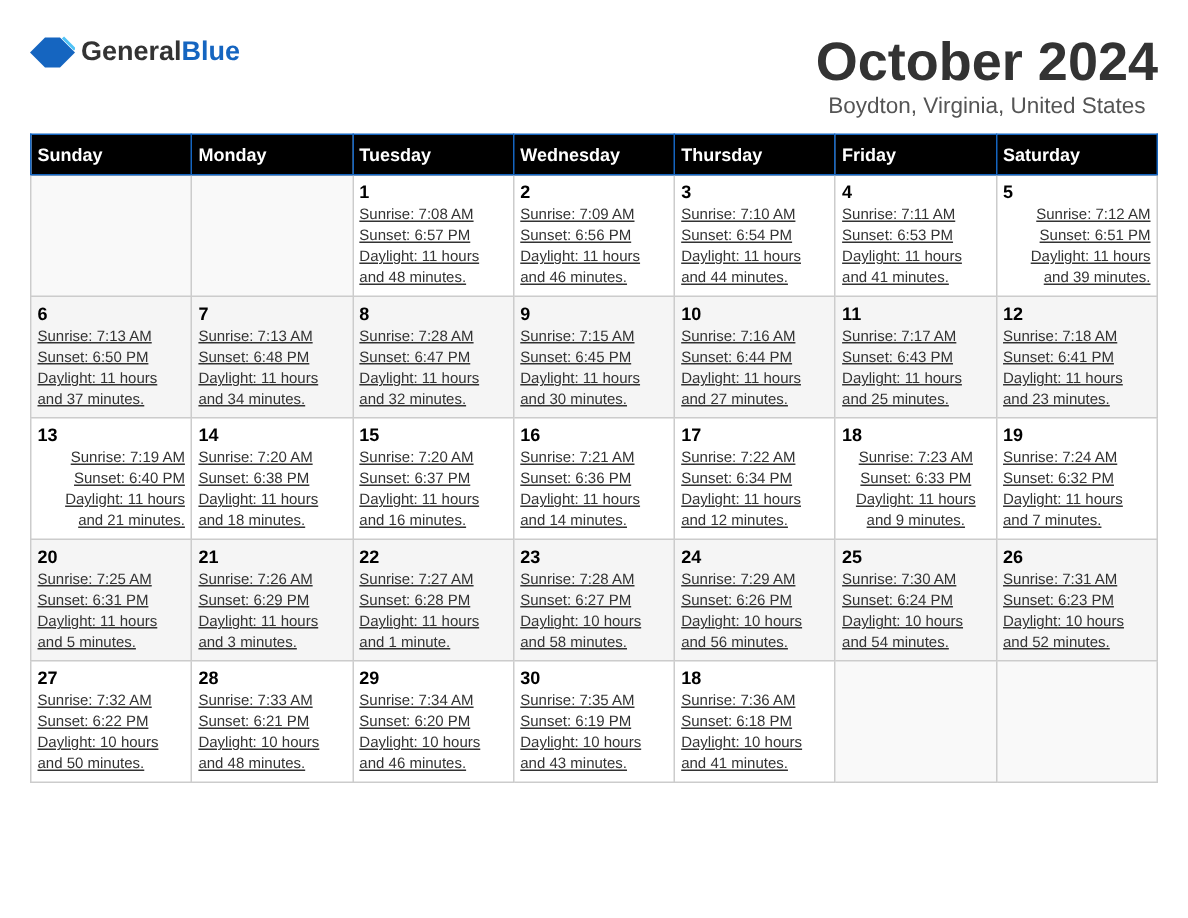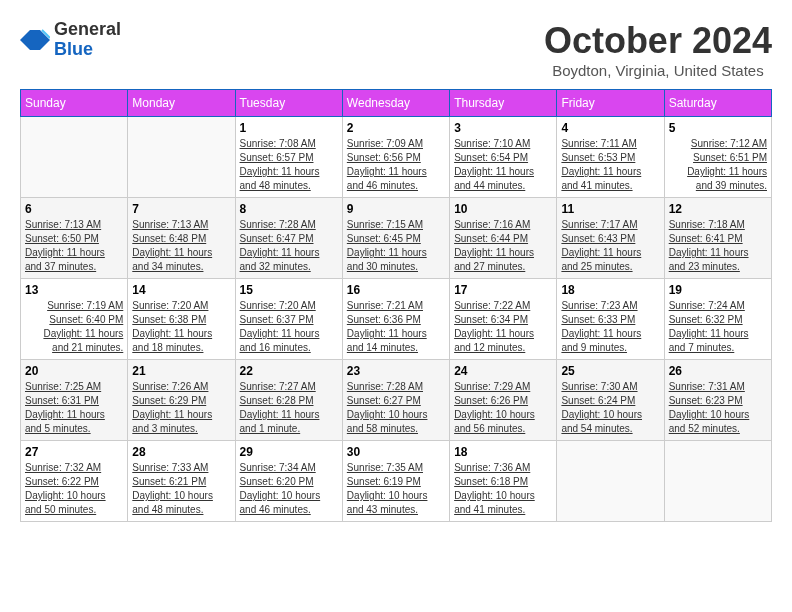--- a/index.html
+++ b/index.html
@@ -15,21 +15,21 @@
       justify-content: space-between;
       align-items: flex-start;
       margin-bottom: 10px;
     }
     .logo {
       display: flex;
       align-items: center;
     }
     .logo-text {
       display: flex;
-      flex-direction: column;
+      flex-direction: row;
       font-size: 18px;
       font-weight: bold;
       line-height: 1.1;
     }
     .logo-general { color: #333; }
     .logo-blue { color: #1565c0; }
     .logo-icon {
       width: 30px;
       height: 30px;
       margin-right: 4px;
@@ -45,26 +45,26 @@
     .location {
       font-size: 15px;
       color: #555;
     }
     table {
       width: 100%;
       border-collapse: collapse;
       font-size: 11px;
     }
     thead tr th {
-      background: #d946ef;
+      background: #000000;
       color: #fff;
       padding: 6px 4px;
       text-align: left;
       font-size: 12px;
-      font-weight: normal;
+      font-weight: bold;
       border: 1px solid #1565c0;
     }
     tbody tr td {
       border: 1px solid #ccc;
       vertical-align: top;
       padding: 4px;
       width: calc(100% / 7);
       min-height: 80px;
       height: 80px;
     }
@@ -227,21 +227,21 @@
 Daylight: 11 hours and 14 minutes.</div>
         </td>
         <td>
           <span class="day-number">17</span>
           <div class="day-info" style="white-space: pre-line;">Sunrise: 7:22 AM
 Sunset: 6:34 PM
 Daylight: 11 hours and 12 minutes.</div>
         </td>
         <td>
           <span class="day-number">18</span>
-          <div class="day-info" style="white-space: pre-line;">Sunrise: 7:23 AM
+          <div class="day-info" style="white-space: pre-line; text-align: center;">Sunrise: 7:23 AM
 Sunset: 6:33 PM
 Daylight: 11 hours and 9 minutes.</div>
         </td>
         <td>
           <span class="day-number">19</span>
           <div class="day-info" style="white-space: pre-line;">Sunrise: 7:24 AM
 Sunset: 6:32 PM
 Daylight: 11 hours and 7 minutes.</div>
         </td>
       </tr>

